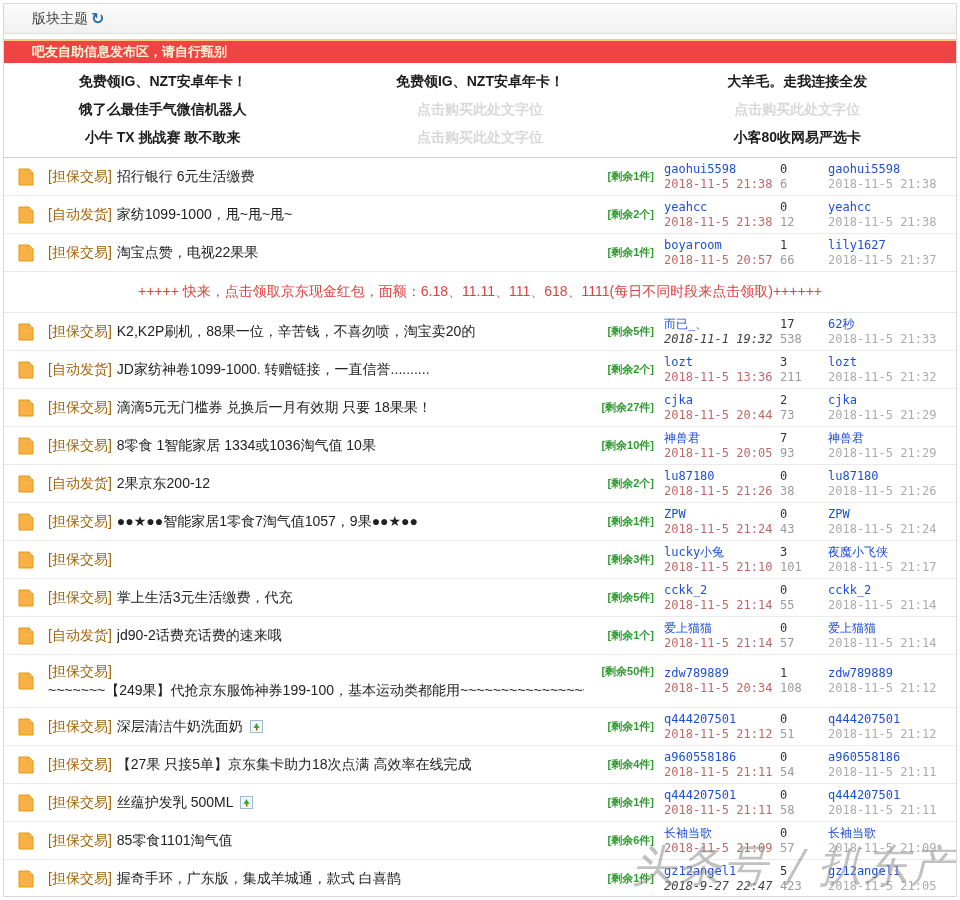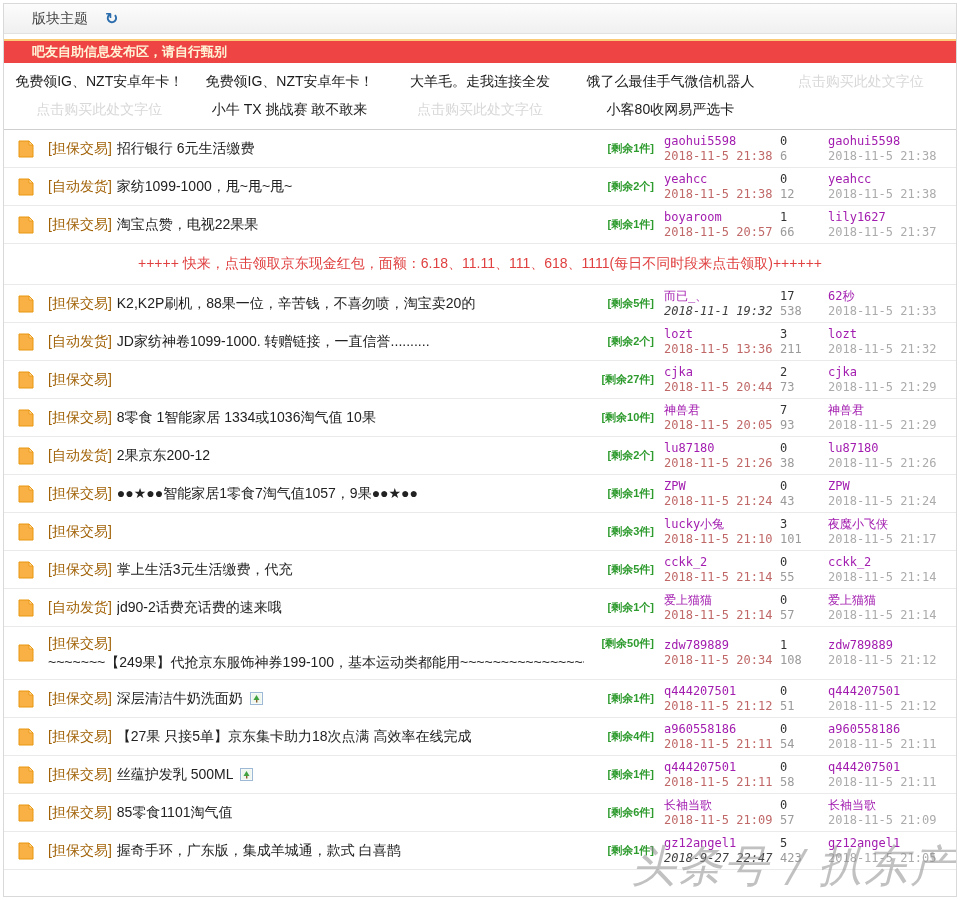--- a/index.html
+++ b/index.html
@@ -1,45 +1,45 @@
 <!DOCTYPE html>
 <html><head>
 <meta charset="utf-8">
 <style>
   html,body{margin:0;padding:0;background:#fff;width:960px;height:900px;overflow:hidden;
     font-family:"Liberation Sans","DejaVu Sans",sans-serif;}
   .page{margin:3px;border:1px solid #d9d9d9;height:892px;position:relative;overflow:hidden;background:#fff;}
 
   
   .forum-header{height:29px;background:linear-gradient(#fcfcfc,#f0f0f0);border-bottom:1px solid #e2e2e2;
-    display:flex;align-items:center;padding-left:28px;gap:17px;font-size:14px;color:#444;}
+    display:flex;align-items:center;padding-left:28px;gap:3px;font-size:14px;color:#444;}
   .refresh{color:#2b6dad;font-size:16px;font-weight:bold;cursor:pointer;line-height:1;}
 
   
   .banner{margin-top:5px;background:#ef4444;border-top:2px solid #FBCB77;height:22px;line-height:22px;
     color:#FFF6D8;font-size:13px;font-weight:bold;padding-left:28px;cursor:pointer;}
 
   
   .ads{padding:4px 0 6px 0;}
-  .ads-grid{display:grid;grid-template-columns:1fr 1fr 1fr 1fr 1fr;}
+  .ads-grid{display:grid;grid-template-columns:1fr 1fr 1fr;font-weight:bold;}
   .ad-cell{height:28px;line-height:28px;text-align:center;font-size:14px;color:#1b1b1b;cursor:pointer;
     white-space:nowrap;overflow:hidden;}
   .ad-cell.ph{color:#d8d8d8;}
 
   
   .thread-list{border-top:1px solid #cfcfcf;}
   .row{display:flex;align-items:center;min-height:37px;border-bottom:1px solid #eaeaea;padding:0 4px 0 12px;}
   .icon-cell{width:32px;flex:none;display:flex;align-items:center;}
   .main{flex:1;min-width:0;display:flex;align-items:center;gap:5px;overflow:hidden;white-space:nowrap;font-size:14px;}
   .tag{color:#a16207;flex:none;cursor:pointer;}
   .title{color:#222;cursor:pointer;overflow:hidden;white-space:nowrap;}
   .att{flex:none;display:inline-flex;margin-left:2px;}
   .badge-cell{width:70px;flex:none;text-align:right;font-size:11px;font-weight:bold;color:#2E9B2E;white-space:nowrap;}
   .author-cell{width:116px;flex:none;padding-left:10px;font-size:12px;line-height:15px;overflow:hidden;white-space:nowrap;}
-  .author-name,.last-name{color:#a21caf;font-family:"DejaVu Sans Mono",monospace;cursor:pointer;display:block;}
+  .author-name,.last-name{color:#1d4ed8;font-family:"DejaVu Sans Mono",monospace;cursor:pointer;display:block;}
   .author-date{color:#C06868;font-family:"DejaVu Sans Mono",monospace;display:block;}
   .author-date.old{color:#404040;font-style:italic;}
   .counts-cell{width:48px;flex:none;font-size:12px;line-height:15px;font-family:"DejaVu Sans Mono",monospace;}
   .replies{color:#333;display:block;}
   .views{color:#9a9a9a;display:block;}
   .last-cell{width:124px;flex:none;font-size:12px;line-height:15px;white-space:nowrap;overflow:hidden;}
   .last-date{color:#ABABAB;font-family:"DejaVu Sans Mono",monospace;display:block;}
 
   .row.two-line{min-height:52px;}
   .row.two-line .main{flex-direction:column;align-items:flex-start;gap:1px;justify-content:center;}
@@ -216,20 +216,21 @@
   </div>
       <div class="row">
     <span class="icon-cell">
       <svg width="20" height="20" viewBox="0 0 20 20">
         <path d="M3 2 h10 l4 4 v12 h-14 z" fill="#F9B146" stroke="#E8960F" stroke-width="1"></path>
         <path d="M13 2 l4 4 h-4 z" fill="#FBD893" stroke="#E8960F" stroke-width="0.8"></path>
       </svg>
     </span>
     <span class="main">
       <span class="tag">[担保交易]</span>
+      <span class="title">滴滴5元无门槛券 兑换后一月有效期 只要 18果果！</span>
 
     </span>
     <span class="badge-cell">[剩余27件]</span>
     <span class="author-cell">
       <span class="author-name">cjka</span>
       <span class="author-date">2018-11-5 20:44</span>
     </span>
     <span class="counts-cell">
       <span class="replies">2</span>
       <span class="views">73</span>

